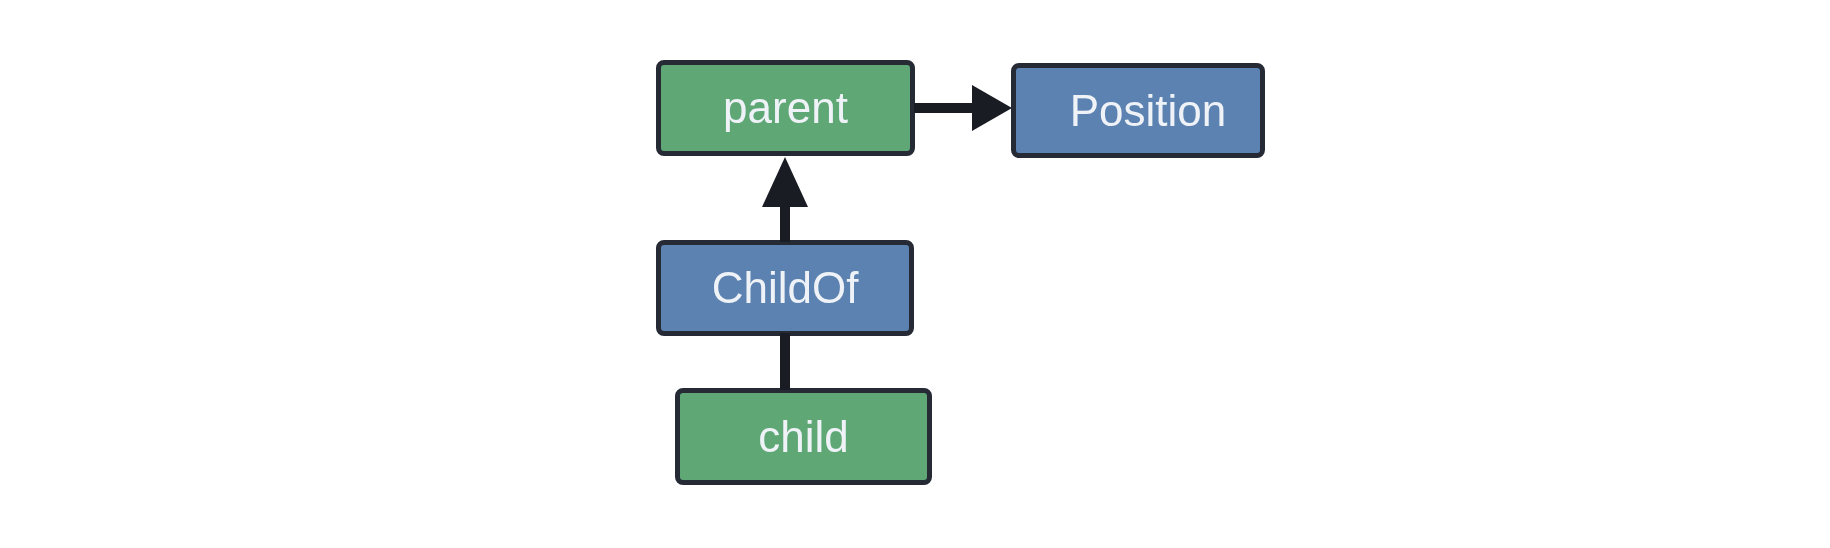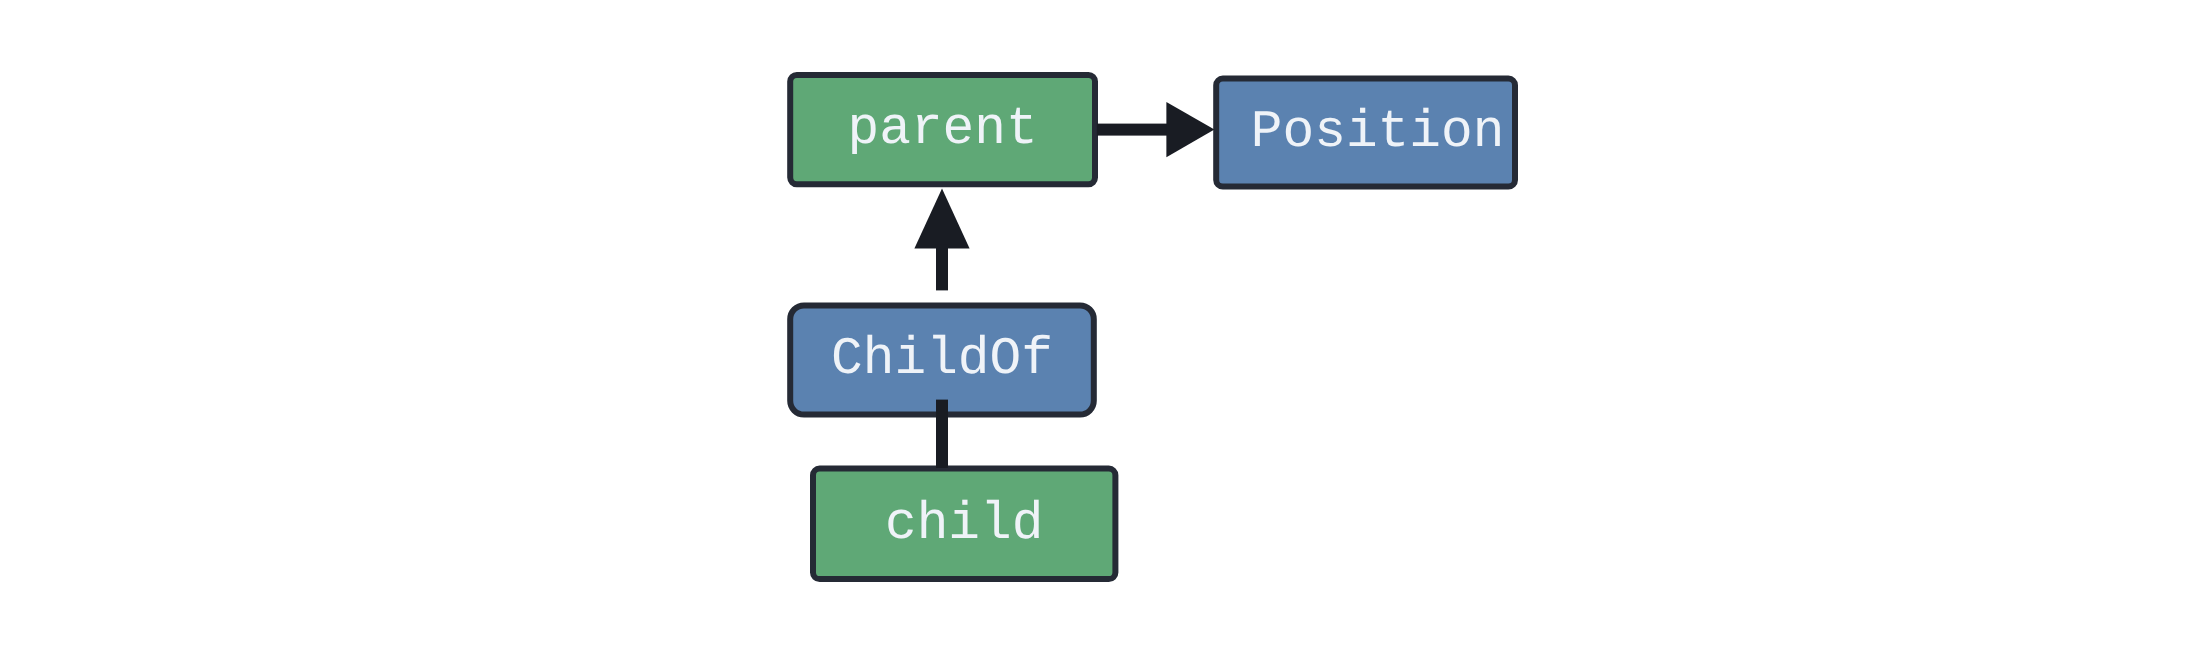--- a/index.html
+++ b/index.html
@@ -7,21 +7,20 @@
     padding: 0;
     background: #ffffff;
     font-family: "Liberation Sans", sans-serif;
   }
   .canvas {
     position: relative;
     width: 1830px;
     height: 548px;
     background: #ffffff;
     overflow: hidden;
-    font-family: Liberation Mono, monospace;
   }
   .node {
     position: absolute;
     box-sizing: border-box;
     border: 5px solid #252a35;
     border-radius: 8px;
     display: flex;
     align-items: center;
     justify-content: center;
   }
@@ -31,21 +30,21 @@
     font-weight: 400;
     line-height: 1;
     white-space: nowrap;
   }
   .node-entity { background: #5fa876; }
   .node-relationship { background: #5b82b0; }
 
   
   .pos-parent   { left: 656px;  top: 60px;  width: 259px; height: 96px; }
   .pos-position { left: 1011px; top: 63px;  width: 254px; height: 95px; padding-left: 20px; }
-  .pos-childof  { left: 656px;  top: 252px; width: 258px; height: 96px; border-radius: 14px; }
+  .pos-childof  { left: 656px;  top: 240px; width: 258px; height: 96px; }
   .pos-child    { left: 675px;  top: 388px; width: 257px; height: 97px; }
 
   
   .edge-shaft {
     position: absolute;
     background: #191c23;
   }
   .shaft-parent-position { left: 914px; top: 103px; width: 62px; height: 10px; }
   .shaft-childof-parent  { left: 780px; top: 204px; width: 10px; height: 38px; }
   .shaft-child-childof   { left: 780px; top: 333px; width: 10px; height: 57px; }

